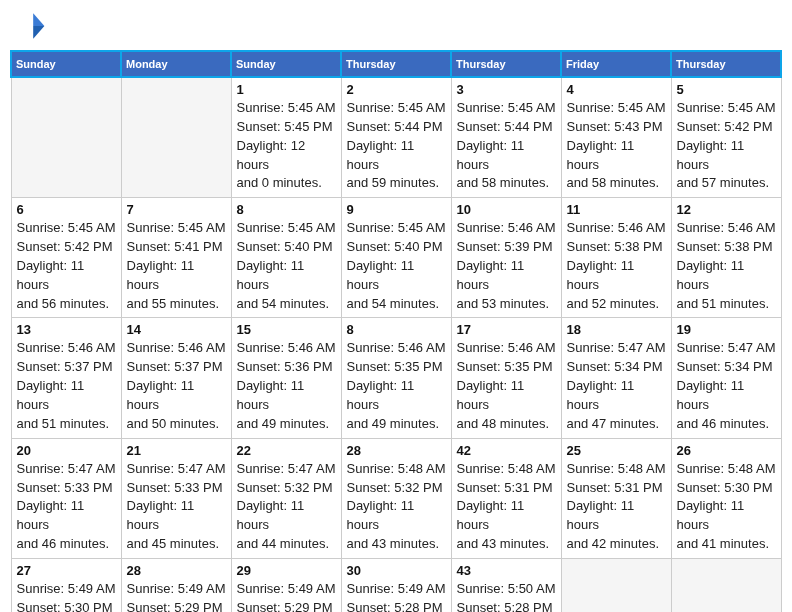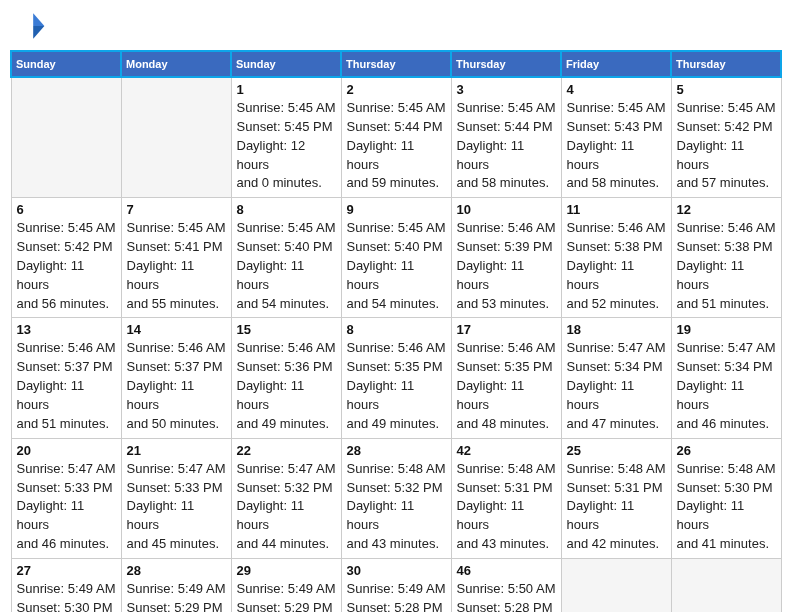--- a/index.html
+++ b/index.html
@@ -321,21 +321,21 @@
 and 39 minutes.</div>
         </td>
         <td>
           <div class="day-num">30</div>
           <div class="day-info" style="white-space: pre-line;">Sunrise: 5:49 AM
 Sunset: 5:28 PM
 Daylight: 11 hours
 and 39 minutes.</div>
         </td>
         <td>
-          <div class="day-num">46</div>
+          <div class="day-num">43</div>
           <div class="day-info" style="white-space: pre-line;">Sunrise: 5:50 AM
 Sunset: 5:28 PM
 Daylight: 11 hours
 and 38 minutes.</div>
         </td>
         <td class="empty"></td>
         <td class="empty"></td>
       </tr>
     </tbody>
 </table>

